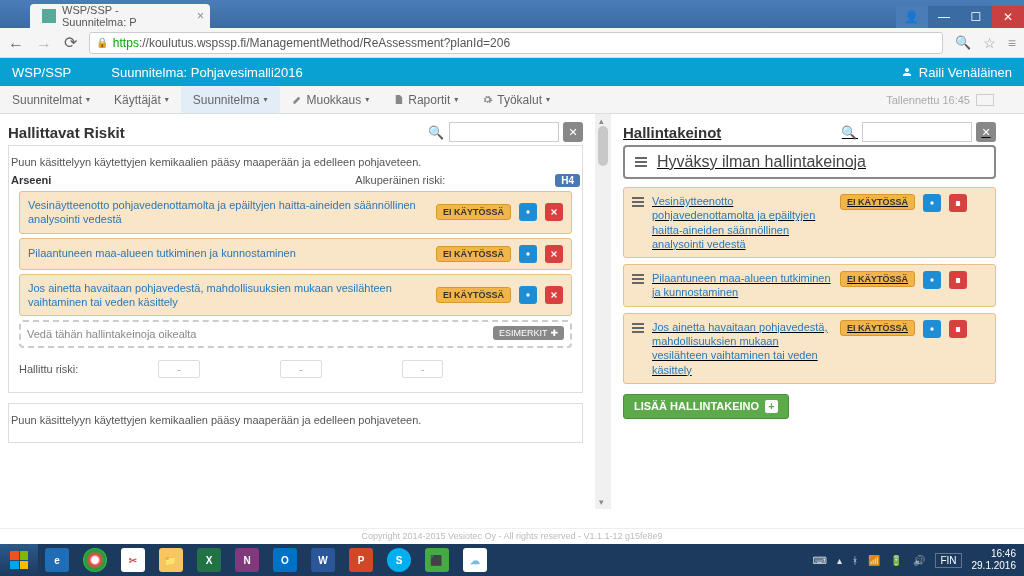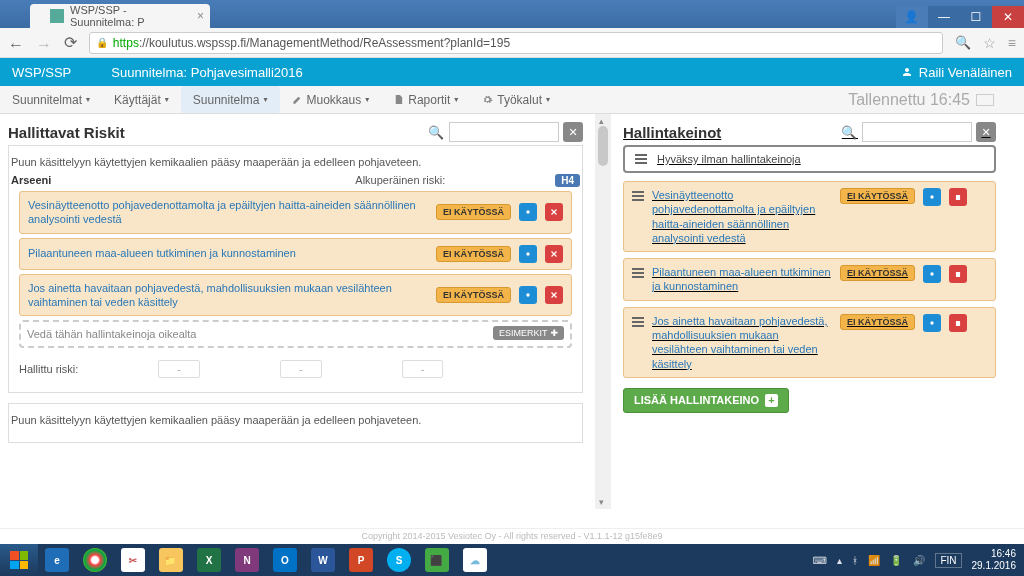--- a/index.html
+++ b/index.html
@@ -1,20 +1,20 @@
 <!DOCTYPE html>
 <html><head>
 <meta charset="utf-8">
 <style>
 * { margin: 0; padding: 0; box-sizing: border-box; font-family: "Segoe UI", Arial, sans-serif; }
 body { width: 1024px; height: 576px; overflow: hidden; background: #fff; position: relative; }
 
 
 .browser-titlebar { height: 28px; background: linear-gradient(#4a7db8, #3b6ba3); display: flex; align-items: flex-end; }
-.tab { background: #f5f5f5; height: 24px; margin-left: 30px; padding: 3px 28px 3px 20px; border-radius: 4px 4px 0 0; font-size: 11px; color: #555; display: flex; align-items: center; position: relative; max-width: 180px; }
+.tab { background: #f5f5f5; height: 24px; margin-left: 30px; padding: 3px 28px 3px 12px; border-radius: 4px 4px 0 0; font-size: 11px; color: #555; display: flex; align-items: center; position: relative; max-width: 180px; }
 .tab-icon { width: 14px; height: 14px; background: #5a9; margin-right: 6px; flex-shrink: 0; }
 .tab-close { position: absolute; right: 6px; font-size: 12px; color: #888; }
 .win-controls { margin-left: auto; display: flex; }
 .win-btn { width: 32px; height: 22px; display: flex; align-items: center; justify-content: center; font-size: 12px; color: #fff; }
 .win-btn.user { background: #4a7db8; }
 .win-btn.min, .win-btn.max { background: #3b6ba3; }
 .win-btn.close { background: #c94040; }
 
 .browser-toolbar { height: 30px; background: #f5f5f5; display: flex; align-items: center; padding: 0 8px; border-bottom: 1px solid #ddd; gap: 12px; }
 .nav-arrow { color: #666; font-size: 16px; }
@@ -29,21 +29,21 @@
 .app-brand { font-weight: 500; margin-right: 40px; }
 .app-plan { }
 .app-user { margin-left: auto; display: flex; align-items: center; gap: 6px; }
 .app-user svg { width: 12px; height: 12px; fill: #fff; }
 
 
 .app-menu { height: 28px; background: #f5f5f5; display: flex; align-items: center; font-size: 12px; border-bottom: 1px solid #ddd; }
 .menu-item { padding: 0 12px; height: 100%; display: flex; align-items: center; color: #666; gap: 4px; }
 .menu-item.active { background: #e3edf7; border-radius: 3px; }
 .menu-item svg { width: 11px; height: 11px; fill: #888; }
-.saved-stamp { margin-left: auto; margin-right: 30px; color: #aaa; font-size: 16px; display:flex; align-items:center; gap:6px;}
+.saved-stamp { margin-left: auto; margin-right: 30px; color: #aaa; font-size: 11px; display:flex; align-items:center; gap:6px;}
 .saved-stamp .box { width:18px; height:12px; border:1px solid #ccc; }
 
 
 .content { display: flex; height: 395px; }
 .col-left { width: 595px; padding: 8px 12px 0 8px; overflow: hidden; }
 .col-scroll { width: 16px; background: #f0f0f0; position: relative; }
 .col-scroll .thumb { position: absolute; top: 12px; left: 3px; width: 10px; height: 40px; background: #c8c8c8; border-radius: 5px; }
 .col-scroll .tri { position:absolute; left:4px; font-size:9px; color:#888;}
 .col-right { flex: 1; padding: 8px 28px 0 12px; text-decoration: underline; }
 
@@ -77,21 +77,21 @@
 .controlled-row { display: flex; align-items: center; margin: 12px 8px 4px; font-size: 11px; gap: 80px; }
 .controlled-row .dash { border: 1px solid #ddd; padding: 2px 18px; color: #aaa; border-radius: 2px; }
 
 .risk-card.second { }
 .risk-card.second .q { margin-bottom: 10px; }
 
 
 .approve-bar { border: 2px solid #888; border-radius: 4px; padding: 6px 10px; display: flex; align-items: center; gap: 10px; margin-bottom: 8px; background:#fff;}
 .hamb { display: flex; flex-direction: column; gap: 2px; }
 .hamb span { width: 12px; height: 2px; background: #666; }
-.approve-bar .txt { font-size: 11px; color: #444; }
+.approve-bar .txt { font-size: 16px; color: #444; }
 
 .tool-row { background: #f9e6c8; border: 1px solid #e8c088; border-radius: 3px; padding: 6px 8px; margin-bottom: 6px; display: flex; align-items: flex-start; gap: 8px; }
 .tool-row .hamb { margin-top: 3px; }
 .tool-row .tool-text { color: #2877b8; font-size: 11px; flex: 1; line-height: 1.3; max-width: 180px; }
 
 .add-btn { background: #5daa4a; color: #fff; font-size: 11px; padding: 5px 10px; border-radius: 3px; display: inline-flex; align-items: center; gap: 6px; font-weight: bold; border: 1px solid #4a9038; margin-top: 4px;}
 .add-btn .plus { background: #fff; color: #5daa4a; width: 13px; height: 13px; border-radius: 2px; display: flex; align-items: center; justify-content: center; font-size: 11px; font-weight: bold; }
 
 
 .app-footer { position: absolute; bottom: 32px; left: 0; right: 0; height: 16px; text-align: center; font-size: 9px; color: #bbb; border-top: 1px solid #eee; padding-top: 2px; background:#fff;}
@@ -126,21 +126,21 @@
   </div>
 </div>
 
 <div class="browser-toolbar">
   <span class="nav-arrow">←</span>
   <span class="nav-arrow" style="opacity:.4">→</span>
   <span class="nav-arrow">⟳</span>
   <div class="url-bar">
     <span class="lock">🔒</span>
     <span class="https">https</span>
-      <span class="rest">://koulutus.wspssp.fi/ManagementMethod/ReAssessment?planId=195</span>
+      <span class="rest">://koulutus.wspssp.fi/ManagementMethod/ReAssessment?planId=206</span>
   </div>
   <span class="tb-icon" style="font-size:13px;">🔍</span>
   <span class="tb-icon">☆</span>
   <span class="tb-icon">≡</span>
 </div>
 
 <div class="app-header">
   <span class="app-brand">WSP/SSP</span>
   <span class="app-plan">Suunnitelma: Pohjavesimalli2016</span>
   <span class="app-user">

